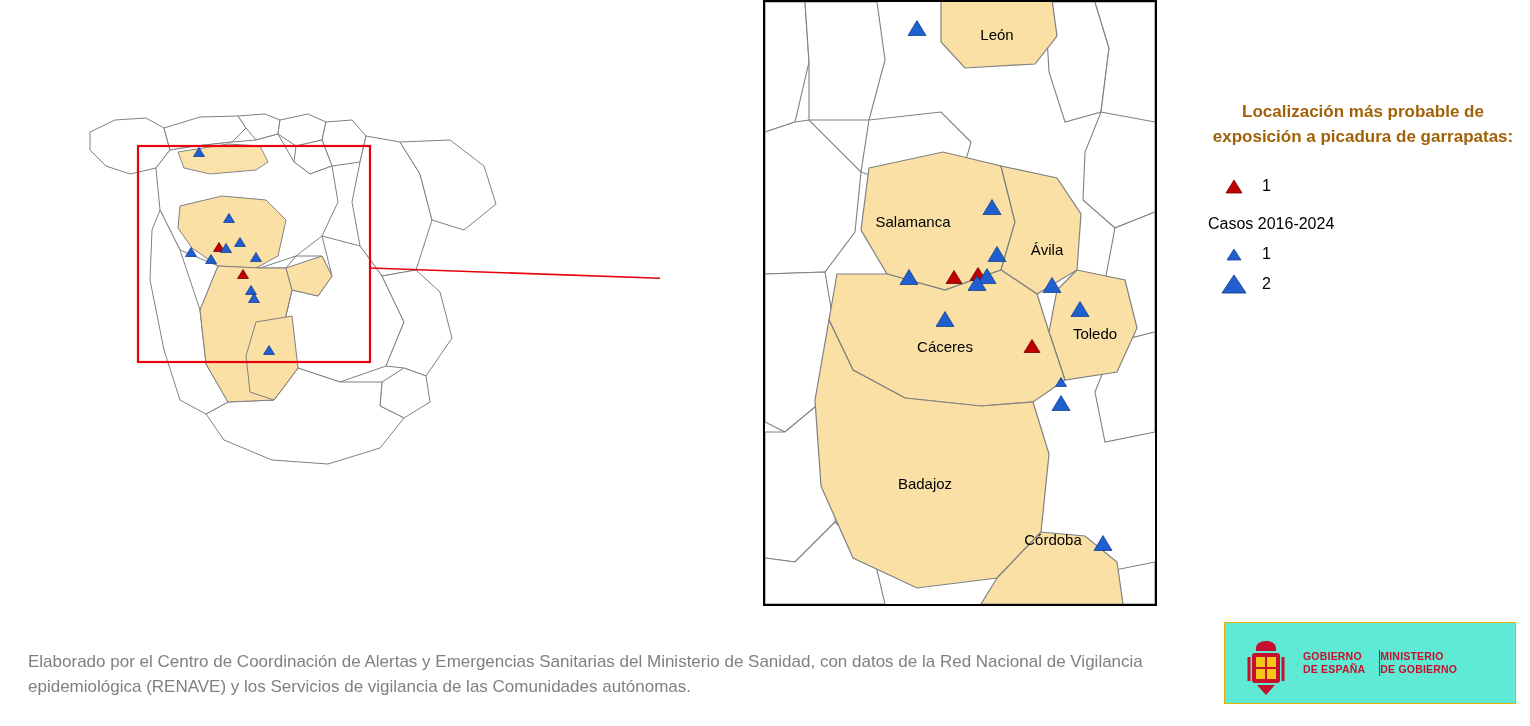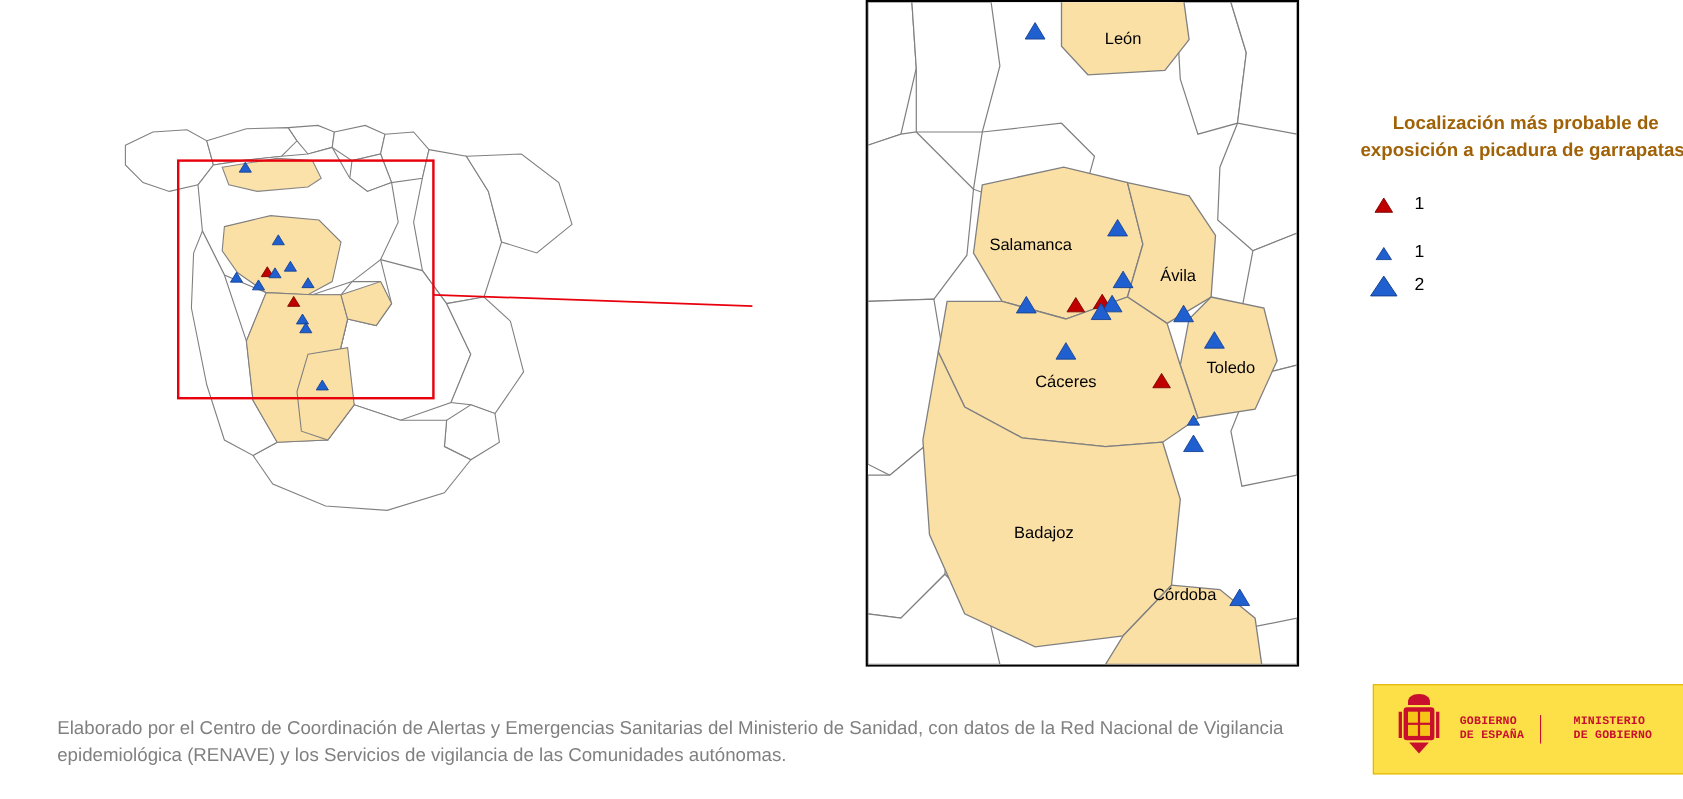--- a/index.html
+++ b/index.html
@@ -3,21 +3,21 @@
 <meta charset="utf-8">
 <style>
   html,body{margin:0;padding:0;}
   body{
     width:1530px;height:726px;
     background:#ffffff;
     font-family:"Liberation Sans", sans-serif;
     position:relative;
     overflow:hidden;
   }
-  .abs{position:absolute;margin-left:24px;}
+  .abs{position:absolute;}
 
   
   #spain-map{left:60px;top:70px;width:600px;height:420px;}
   #spain-map svg{display:block;}
 
   
   #detail-map{
     left:763px;top:0px;width:394px;height:606px;
     border:2px solid #000;
     box-sizing:border-box;
@@ -53,37 +53,37 @@
 
   
   #footer-note{
     left:28px;top:650px;width:1160px;
     font-size:17px;color:#808080;line-height:1.45;
   }
 
   
   #gov-logo{
     left:1224px;top:622px;width:290px;height:80px;
-    background:#fde047;border:1px solid #e0b400;
-    display:flex;align-items:flex-start;font-family:Liberation Mono, monospace;
+    background:#5eead4;border:1px solid #e0b400;
+    display:flex;align-items:flex-end;
   }
   #gov-logo .crest{
     width:62px;height:70px;margin-left:10px;
     display:flex;align-items:center;justify-content:center;
   }
   #gov-logo .logo-texts{
     display:flex;align-items:center;height:100%;flex:1;
   }
   #gov-logo .logo-block{
     font-size:10.5px;font-weight:bold;line-height:1.25;color:#c8102e;
     letter-spacing:.2px;white-space:nowrap;
   }
   #gov-logo .logo-block.first{margin-left:6px;padding-right:14px;}
   #gov-logo .logo-block.second{
-    border-left:1px solid #c8102e;padding-left:30px;
+    border-left:1px solid #c8102e;padding-left:0;
   }
 </style>
 </head>
 <body>
 
 <div class="abs" id="spain-map">
   <svg width="600" height="420" viewBox="0 0 600 420" xmlns="http://www.w3.org/2000/svg">
     <g stroke="#808080" stroke-width="1" fill="#ffffff">
 
       <path d="M30 62 L55 50 L86 48 L104 58 L110 80 L96 98 L70 104 L46 96 L30 80 Z"></path>
@@ -224,20 +224,21 @@
             <polygon points="10,3 18,16 2,16" fill="#c00000" stroke="#7a0000" stroke-width="0.8"></polygon>
           </svg>
       </span>
       <span class="legend-count">1</span>
     </div>
   </div>
 
   <div class="spacer"></div>
 
   <div>
+    <div class="legend-group-title">Casos 2016-2024</div>
     <div class="legend-row">
       <span class="legend-symbol">
         <svg width="18" height="16" viewBox="0 0 18 16">
             <polygon points="9,3 16,14 2,14" fill="#1f5fd0" stroke="#15408f" stroke-width="0.8"></polygon>
           </svg>
       </span>
       <span class="legend-count">1</span>
     </div>
     <div class="legend-row">
       <span class="legend-symbol">

